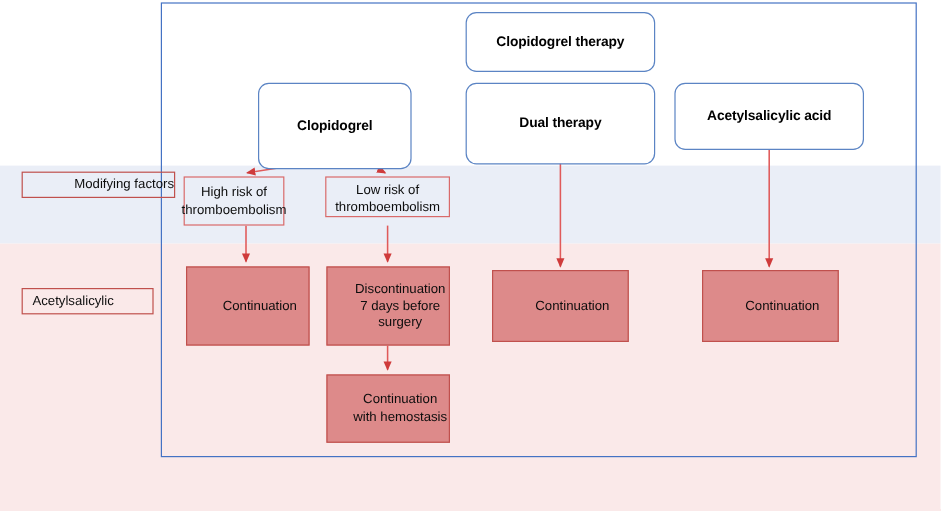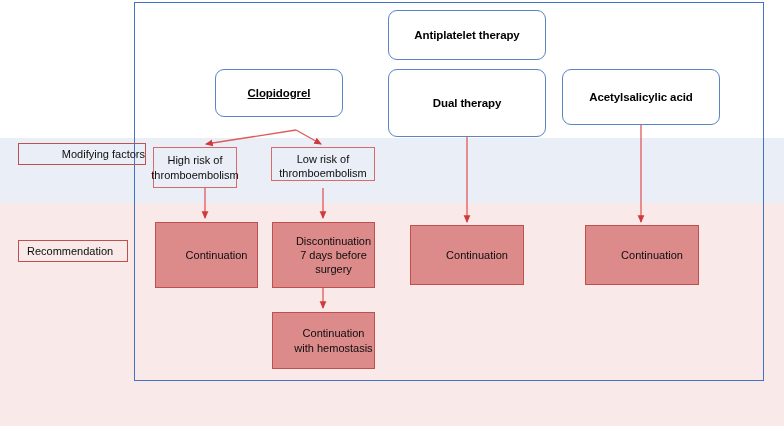--- a/index.html
+++ b/index.html
@@ -149,24 +149,24 @@
     <g>
       <line x1="467" y1="125" x2="467" y2="222" stroke="#e05a5a" stroke-width="1.3" marker-end="url(#arrowhead)"></line>
     </g>
 
     <g>
       <line x1="641" y1="125" x2="641" y2="222" stroke="#e05a5a" stroke-width="1.3" marker-end="url(#arrowhead)"></line>
     </g>
   </svg>
 
   <div class="node node-blue" style="left:388px; top:10px; width:158px; height:50px;">
-    <span>Antiplatelet therapy</span>
-  </div>
-
-  <div class="node node-blue" style="left:215px; top:69px; width:128px; height:48px;text-decoration:underline;">
+    <span>Clopidogrel therapy</span>
+  </div>
+
+  <div class="node node-blue" style="left:215px; top:69px; width:128px; height:72px;">
     <span>Clopidogrel</span>
   </div>
 
   <div class="node node-blue" style="left:388px; top:69px; width:158px; height:68px;">
     <span>Dual therapy</span>
   </div>
 
   <div class="node node-blue" style="left:562px; top:69px; width:158px; height:56px;">
     <span>Acetylsalicylic acid</span>
   </div>
@@ -197,16 +197,16 @@
 
   <div class="node node-rec" style="left:585px; top:225px; width:114px; height:60px;">
     <span class="ml">Continuation</span>
   </div>
 
   <div class="side-label" style="left:18px; top:143px; width:128px; height:22px;justify-content:flex-end;">
     <span>Modifying factors</span>
   </div>
 
   <div class="side-label" style="left:18px; top:240px; width:110px; height:22px;">
-    <span>Recommendation</span>
+    <span>Acetylsalicylic</span>
   </div>
 
 </div>
 
 </body></html>

